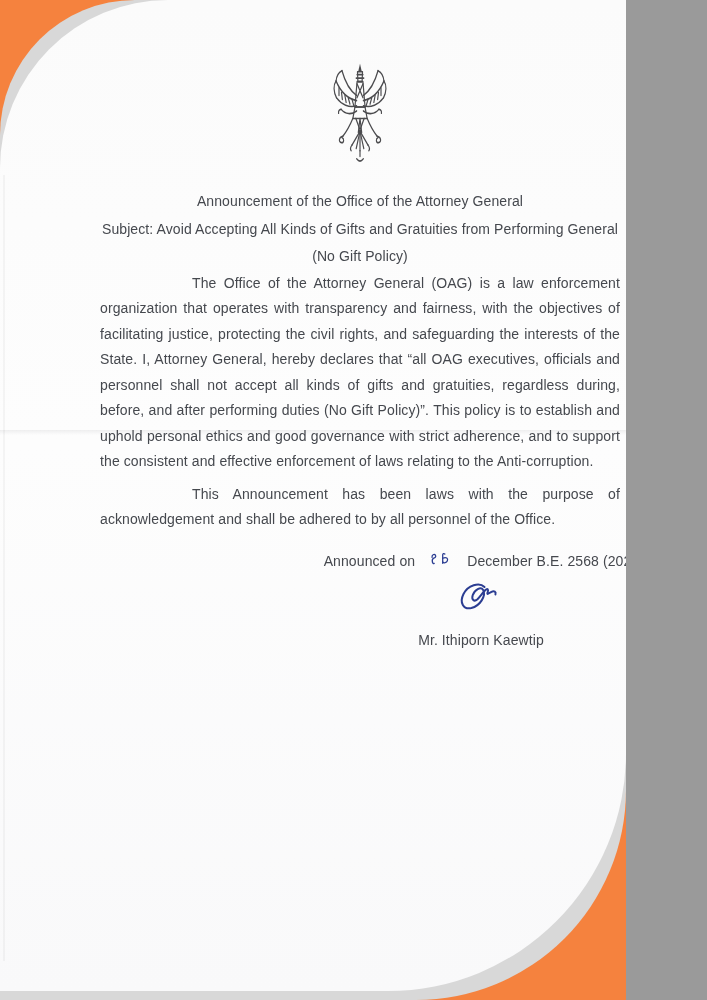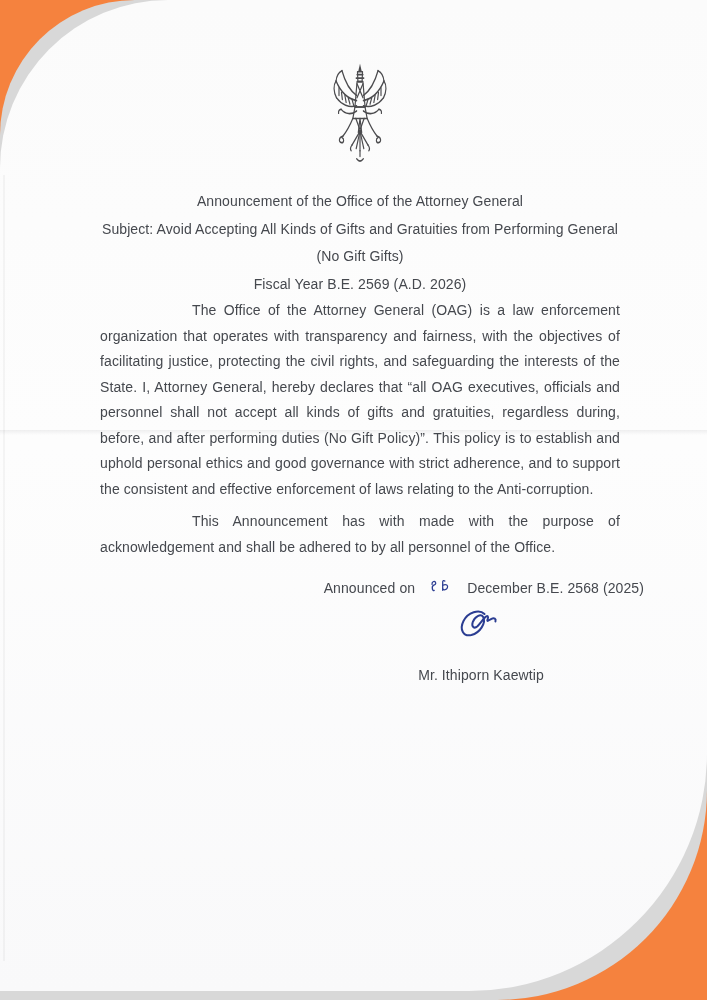--- a/index.html
+++ b/index.html
@@ -2,21 +2,21 @@
 <html><head>
 <meta charset="utf-8">
 <style>
   html,body{margin:0;padding:0;}
   body{
     width:707px;height:1000px;overflow:hidden;
     font-family:"Liberation Sans","DejaVu Sans",sans-serif;
     background:#9a9a9a;
   }
   .canvas{
-    position:relative;width:707px;height:1000px;overflow:hidden;
+    position:relative;width:626px;height:1000px;overflow:hidden;
     background:#F5823E;
   }
   
   .sheet-gray{
     position:absolute;inset:0;background:#D8D8D8;
     border-top-left-radius:135px;
     border-bottom-right-radius:210px;
   }
   
   .sheet-white{
@@ -49,21 +49,21 @@
   .para.p1{}
   .para.p2{margin-top:7px;}
   .announced-row{
     display:flex;align-items:baseline;justify-content:flex-end;
     gap:13px;margin:16px -24px 0 0;white-space:nowrap;
   }
   .hand-date{position:relative;top:2px;display:inline-block;width:26px;height:17px;}
   .hand-date svg{display:block;}
   .sig-block{width:270px;margin:10px 0 0 246px;text-align:center;}
   .sig-scribble{display:inline-block;width:56px;height:37px;}
-  .sig-name{line-height:22px;margin-top:18px;}
+  .sig-name{line-height:22px;margin-top:10px;}
   .sig-title{line-height:22px;}
   .sr-only{
     position:absolute;width:1px;height:1px;overflow:hidden;
     clip:rect(0 0 0 0);white-space:nowrap;
   }
 </style>
 </head>
 <body>
 
 <div class="canvas">
@@ -113,27 +113,26 @@
             <path d="M59.5 72 q3 3 1 5"></path>
             <path d="M50 77 l0 5"></path>
             <path d="M46 84 q4 4 8 0"></path>
           </g>
         </svg>
       </div>
 
       <div class="headings">
         <div class="center-line">Announcement of the Office of the Attorney General</div>
         <div class="center-line">Subject: Avoid Accepting All Kinds of Gifts and Gratuities from Performing General</div>
-        <div class="center-line">(No Gift Gifts)</div>
-        <div class="center-line">Fiscal Year B.E. 2569 (A.D. 2026)</div>
+        <div class="center-line">(No Gift Policy)</div>
       </div>
 
       <p class="para p1">The Office of the Attorney General (OAG) is a law enforcement organization that operates with transparency and fairness, with the objectives of facilitating justice, protecting the civil rights, and safeguarding the interests of the State. I, Attorney General, hereby declares that “all OAG executives, officials and personnel shall not accept all kinds of gifts and gratuities, regardless during, before, and after performing duties (No Gift Policy)”. This policy is to establish and uphold personal ethics and good governance with strict adherence, and to support the consistent and effective enforcement of laws relating to the Anti-corruption.</p>
 
-      <p class="para p2">This Announcement has with made with the purpose of acknowledgement and shall be adhered to by all personnel of the Office.</p>
+      <p class="para p2">This Announcement has been laws with the purpose of acknowledgement and shall be adhered to by all personnel of the Office.</p>
 
       <div class="announced-row">
         <span>Announced on</span>
         <span class="hand-date">
           <span class="sr-only">๒๖</span>
           <svg viewBox="0 0 30 20" width="26" height="17" aria-hidden="true">
             <g fill="none" stroke="#2B3D92" stroke-width="1.5" stroke-linecap="round">
               <path d="M4.5 7.5 C4 4.5 7 3 8.5 5 C9.5 6.5 8 8 6.5 8.5 C5 9 4.5 11.5 5 13.5 C5.2 14.5 6 15 7 14.5"></path>
               <path d="M17 14.5 L17 4.5 C17 3 18.5 2.5 19.5 3.5"></path>
               <path d="M17 8.5 C21.5 6.5 23.5 9 22.5 11.5 C21.5 14 18.5 14.5 17 13"></path>

